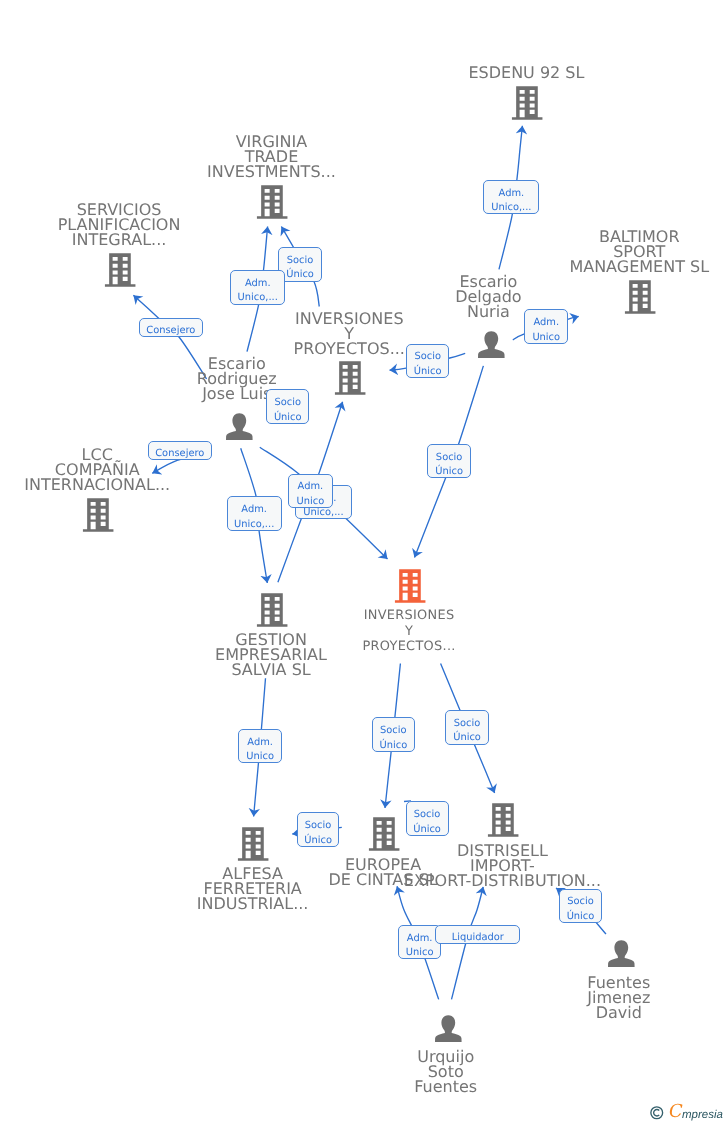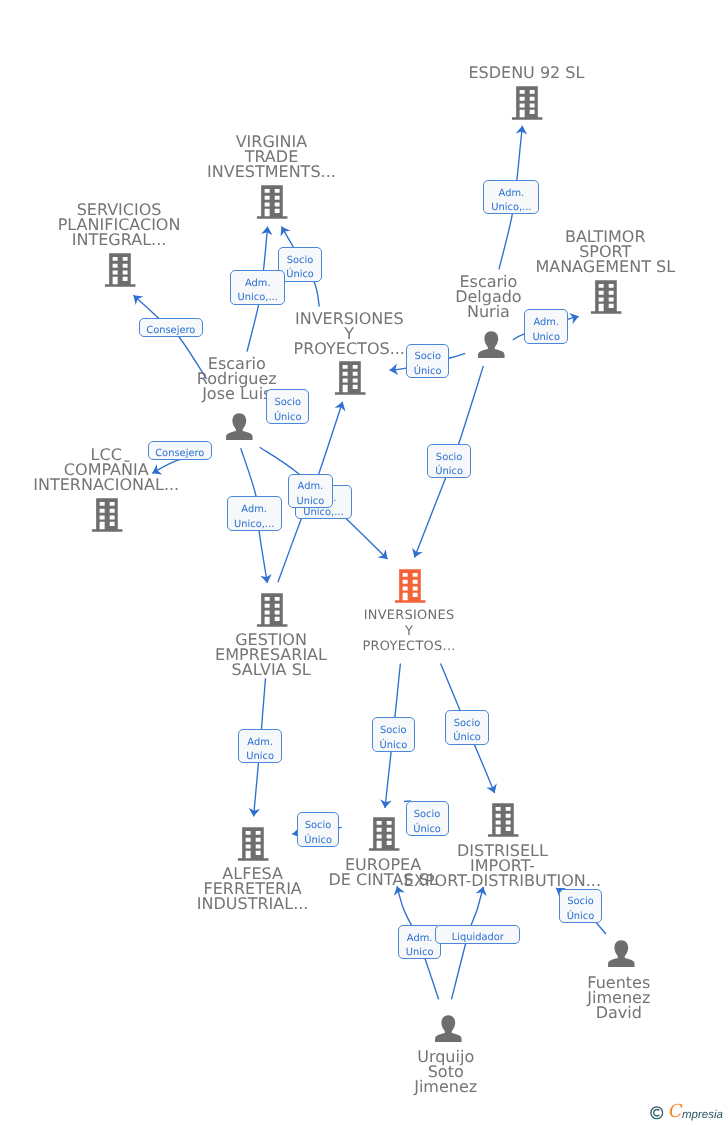--- a/index.html
+++ b/index.html
@@ -72,37 +72,37 @@
         <div class="nlabel" style="width: 300px; left: -135.75px; top: -50.8px;">VIRGINIA
 TRADE
 INVESTMENTS...</div>
       </div>
       <div class="node" style="left: 512.2px; top: 86.1px; width: 31.9px; height: 33.8px;">
         <div class="nicon" style="left: -1.92px; top: -2.16px;"><svg width="33.4" height="35.9" viewBox="0 0 33.4 35.9">
             <path d="M6.15 2.16 h21.64 v31.0 h-21.64 z M9.62 6.01 h5.04 v3.85 h-5.04 z M19.71 6.01 h4.91 v3.85 h-4.91 z M9.62 12.74 h5.04 v4.09 h-5.04 z M19.71 12.74 h4.91 v4.09 h-4.91 z M9.62 19.47 h5.04 v4.09 h-5.04 z M19.71 19.47 h4.91 v4.09 h-4.91 z M9.62 25.87 h5.04 v7.3 h-5.04 z M19.71 25.87 h4.91 v4.18 h-4.91 z M1.92 33.17 h30.53 v2.65 h-30.53 z" fill="#6e6e6e" fill-rule="evenodd"></path>
           </svg></div>
         <div class="nlabel" style="width: 300px; left: -135.75px; top: -20.8px;">ESDENU 92 SL</div>
       </div>
-      <div class="node" style="left: 591px; top: 279.8px; width: 31.9px; height: 20px;">
+      <div class="node" style="left: 625px; top: 279.8px; width: 31.9px; height: 20px;">
         <div class="nicon" style="left: -1.92px; top: -2.16px;"><svg width="33.4" height="35.9" viewBox="0 0 33.4 35.9">
             <path d="M6.15 2.16 h21.64 v31.0 h-21.64 z M9.62 6.01 h5.04 v3.85 h-5.04 z M19.71 6.01 h4.91 v3.85 h-4.91 z M9.62 12.74 h5.04 v4.09 h-5.04 z M19.71 12.74 h4.91 v4.09 h-4.91 z M9.62 19.47 h5.04 v4.09 h-5.04 z M19.71 19.47 h4.91 v4.09 h-4.91 z M9.62 25.87 h5.04 v7.3 h-5.04 z M19.71 25.87 h4.91 v4.18 h-4.91 z M1.92 33.17 h30.53 v2.65 h-30.53 z" fill="#6e6e6e" fill-rule="evenodd"></path>
           </svg></div>
         <div class="nlabel" style="width: 300px; left: -135.75px; top: -50.8px;">BALTIMOR
 SPORT
 MANAGEMENT SL</div>
       </div>
       <div class="node" style="left: 335px; top: 361.5px; width: 31.9px; height: 33.8px;">
         <div class="nicon" style="left: -1.92px; top: -2.16px;"><svg width="33.4" height="35.9" viewBox="0 0 33.4 35.9">
             <path d="M6.15 2.16 h21.64 v31.0 h-21.64 z M9.62 6.01 h5.04 v3.85 h-5.04 z M19.71 6.01 h4.91 v3.85 h-4.91 z M9.62 12.74 h5.04 v4.09 h-5.04 z M19.71 12.74 h4.91 v4.09 h-4.91 z M9.62 19.47 h5.04 v4.09 h-5.04 z M19.71 19.47 h4.91 v4.09 h-4.91 z M9.62 25.87 h5.04 v7.3 h-5.04 z M19.71 25.87 h4.91 v4.18 h-4.91 z M1.92 33.17 h30.53 v2.65 h-30.53 z" fill="#6e6e6e" fill-rule="evenodd"></path>
           </svg></div>
         <div class="nlabel" style="width: 300px; left: -135.75px; top: -50.8px;">INVERSIONES
 Y
 PROYECTOS...</div>
       </div>
-      <div class="node" style="left: 92px; top: 497.9px; width: 31.9px; height: 35px;">
+      <div class="node" style="left: 83px; top: 497.9px; width: 31.9px; height: 35px;">
         <div class="nicon" style="left: -1.92px; top: -2.16px;"><svg width="33.4" height="35.9" viewBox="0 0 33.4 35.9">
             <path d="M6.15 2.16 h21.64 v31.0 h-21.64 z M9.62 6.01 h5.04 v3.85 h-5.04 z M19.71 6.01 h4.91 v3.85 h-4.91 z M9.62 12.74 h5.04 v4.09 h-5.04 z M19.71 12.74 h4.91 v4.09 h-4.91 z M9.62 19.47 h5.04 v4.09 h-5.04 z M19.71 19.47 h4.91 v4.09 h-4.91 z M9.62 25.87 h5.04 v7.3 h-5.04 z M19.71 25.87 h4.91 v4.18 h-4.91 z M1.92 33.17 h30.53 v2.65 h-30.53 z" fill="#6e6e6e" fill-rule="evenodd"></path>
           </svg></div>
         <div class="nlabel" style="width: 300px; left: -135.75px; top: -50.8px;">LCC
 COMPAÑIA
 INTERNACIONAL...</div>
       </div>
       <div class="node" style="left: 226.4px; top: 412.5px; width: 26.8px; height: 27.1px;">
         <div class="nicon" style="left: 0px; top: 0px;"><svg width="28" height="28.6" viewBox="0 0 28 28.6">
             <path d="M13.3 0.15 C9.0 0.15 6.4 3.3 6.4 7.6 C6.4 10.3 7.3 12.9 8.7 14.6 C9.4 15.5 9.9 16.2 9.9 17.0 L9.9 17.9 C7.2 18.5 3.2 19.6 1.5 20.9 C0.55 21.65 0.15 22.6 0.1 23.6 L0.0 26.95 L26.6 26.95 L26.5 23.6 C26.45 22.6 26.05 21.65 25.1 20.9 C23.4 19.6 19.4 18.5 16.7 17.9 L16.7 17.0 C16.7 16.2 17.2 15.5 17.9 14.6 C19.3 12.9 20.2 10.3 20.2 7.6 C20.2 3.3 17.6 0.15 13.3 0.15 Z" fill="#6e6e6e" fill-rule="evenodd"></path>
@@ -157,21 +157,21 @@
         <div class="nlabel" style="width: 300px; left: -135.75px; top: 39.4px;">DISTRISELL
 IMPORT-
 EXPORT-DISTRIBUTION...</div>
       </div>
       <div class="node" style="left: 435.3px; top: 1014.9px; width: 26.8px; height: 27.1px;">
         <div class="nicon" style="left: 0px; top: 0px;"><svg width="28" height="28.6" viewBox="0 0 28 28.6">
             <path d="M13.3 0.15 C9.0 0.15 6.4 3.3 6.4 7.6 C6.4 10.3 7.3 12.9 8.7 14.6 C9.4 15.5 9.9 16.2 9.9 17.0 L9.9 17.9 C7.2 18.5 3.2 19.6 1.5 20.9 C0.55 21.65 0.15 22.6 0.1 23.6 L0.0 26.95 L26.6 26.95 L26.5 23.6 C26.45 22.6 26.05 21.65 25.1 20.9 C23.4 19.6 19.4 18.5 16.7 17.9 L16.7 17.0 C16.7 16.2 17.2 15.5 17.9 14.6 C19.3 12.9 20.2 10.3 20.2 7.6 C20.2 3.3 17.6 0.15 13.3 0.15 Z" fill="#6e6e6e" fill-rule="evenodd"></path>
           </svg></div>
         <div class="nlabel" style="width: 300px; left: -139.6px; top: 34.3px;">Urquijo
 Soto
-Jimenez</div>
+Fuentes</div>
       </div>
       <div class="node" style="left: 608.4px; top: 940.4px; width: 26.8px; height: 27.1px;">
         <div class="nicon" style="left: 0px; top: 0px;"><svg width="28" height="28.6" viewBox="0 0 28 28.6">
             <path d="M13.3 0.15 C9.0 0.15 6.4 3.3 6.4 7.6 C6.4 10.3 7.3 12.9 8.7 14.6 C9.4 15.5 9.9 16.2 9.9 17.0 L9.9 17.9 C7.2 18.5 3.2 19.6 1.5 20.9 C0.55 21.65 0.15 22.6 0.1 23.6 L0.0 26.95 L26.6 26.95 L26.5 23.6 C26.45 22.6 26.05 21.65 25.1 20.9 C23.4 19.6 19.4 18.5 16.7 17.9 L16.7 17.0 C16.7 16.2 17.2 15.5 17.9 14.6 C19.3 12.9 20.2 10.3 20.2 7.6 C20.2 3.3 17.6 0.15 13.3 0.15 Z" fill="#6e6e6e" fill-rule="evenodd"></path>
           </svg></div>
         <div class="nlabel" style="width: 300px; left: -139.6px; top: 34.3px;">Fuentes
 Jimenez
 David</div>
       </div>
     </div>

